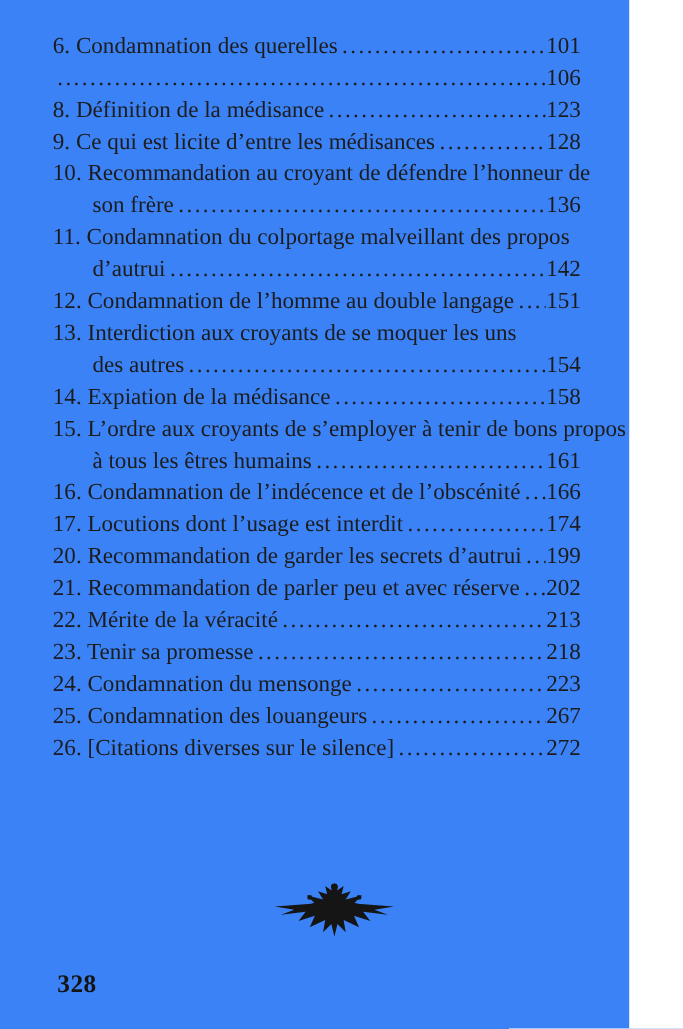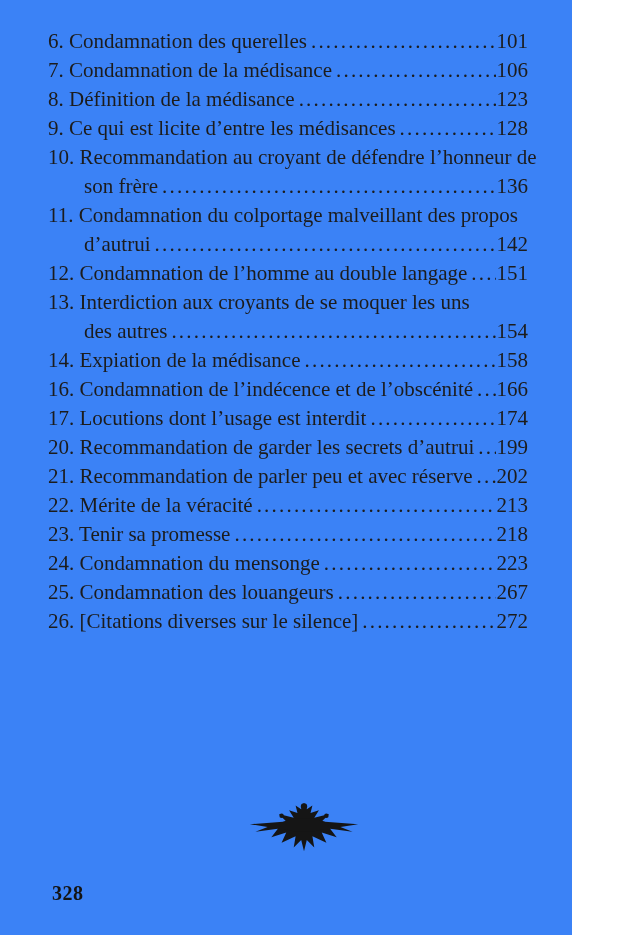--- a/index.html
+++ b/index.html
@@ -58,21 +58,21 @@
     text-align: center;
   }
   .ornament svg {
     display: inline-block;
     transform: translateX(18px);
   }
   .footer-folio {
     position: absolute;
     left: 52px;
     top: 882px;
-    font-size: 20px;
+    font-size: 23px;
     font-weight: bold;
     letter-spacing: 0.5px;
     color: #141414;
   }
 </style>
 </head>
 <body>
 
 <div class="book-page">
 
@@ -80,21 +80,20 @@
   <div class="entry">
     <div class="row">
       <span class="etext">6. Condamnation des querelles</span>
       <span class="dots"></span>
       <span class="pg">101</span>
     </div>
   </div>
 
   <div class="entry">
     <div class="row">
-      <span class="etext">7. Condamnation de la médisance</span>
       <span class="dots"></span>
       <span class="pg">106</span>
     </div>
   </div>
 
   <div class="entry">
     <div class="row">
       <span class="etext">8. Définition de la médisance</span>
       <span class="dots"></span>
       <span class="pg">123</span>
@@ -145,20 +144,28 @@
   </div>
 
   <div class="entry">
     <div class="row">
       <span class="etext">14. Expiation de la médisance</span>
       <span class="dots"></span>
       <span class="pg">158</span>
     </div>
   </div>
 
+  <div class="entry">
+    <div class="l1">15. L’ordre aux croyants de s’employer à tenir de bons propos</div>
+    <div class="row cont-row">
+      <span class="etext cont">à tous les êtres humains</span>
+      <span class="dots"></span>
+      <span class="pg">161</span>
+    </div>
+  </div>
 
   <div class="entry">
     <div class="row">
       <span class="etext">16. Condamnation de l’indécence et de l’obscénité</span>
       <span class="dots"></span>
       <span class="pg">166</span>
     </div>
   </div>
 
   <div class="entry">

